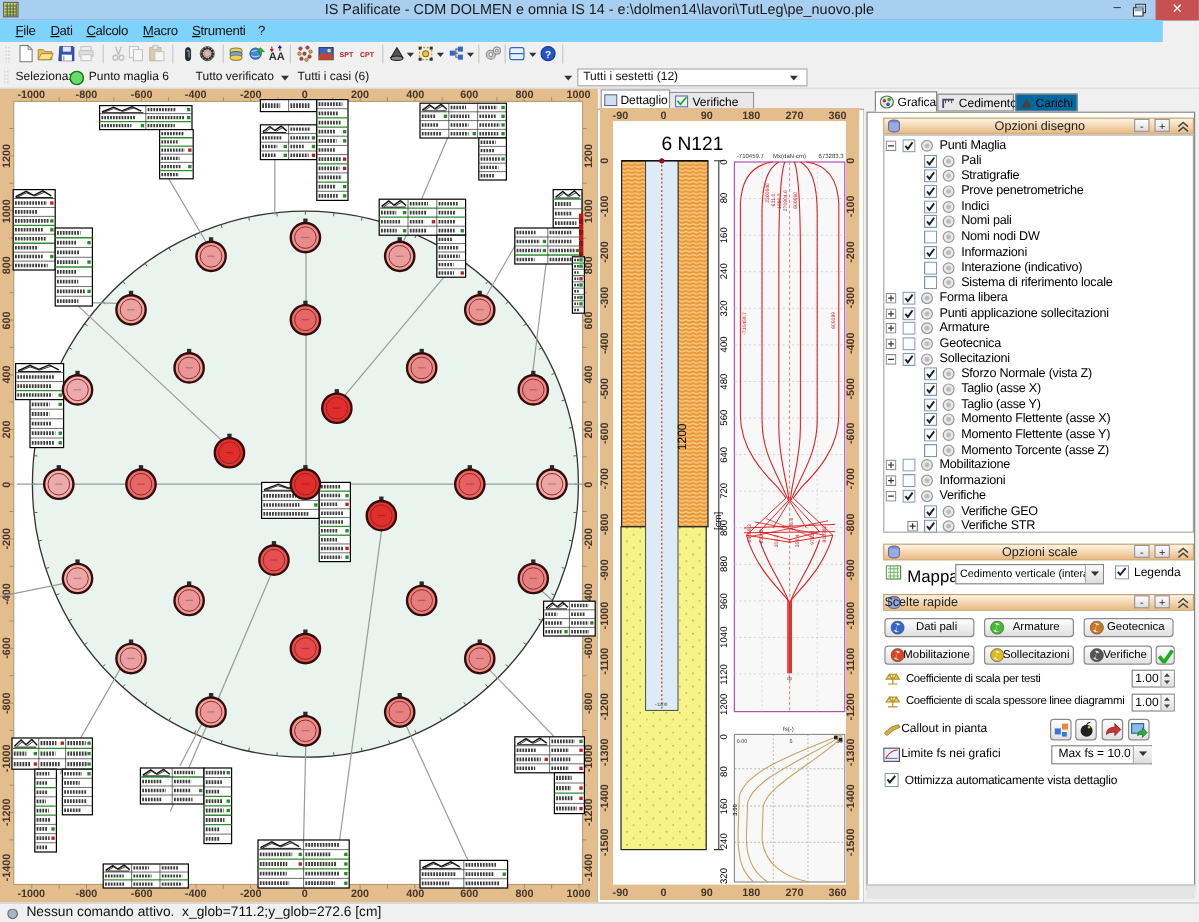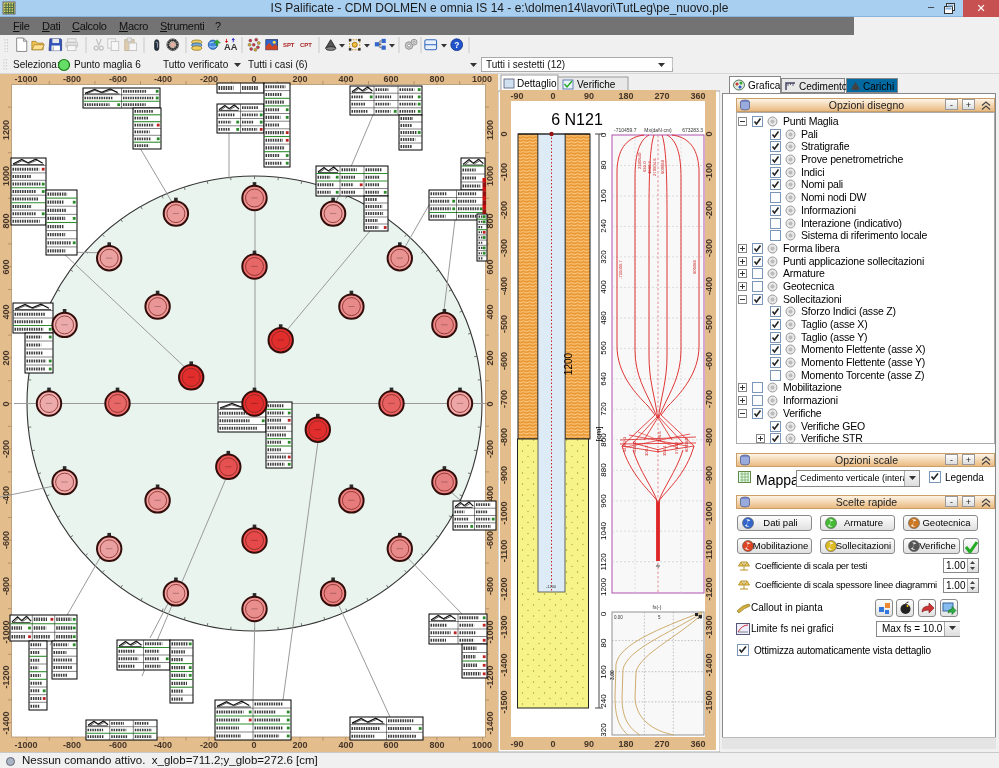--- a/index.html
+++ b/index.html
@@ -14,21 +14,21 @@
 <div class="abs" style="left:0;top:1px;width:999px;text-align:center;font-size:12px;color:#1a1a1a">IS Palificate - CDM DOLMEN e omnia IS 14 - e:\dolmen14\lavori\TutLeg\pe_nuovo.ple</div>
 <div class="abs" style="left:920px;top:0;width:22px;height:17px;text-align:center;font-size:11px;color:#222">–</div>
 <svg class="abs" style="left:944px;top:3px" width="12" height="11">
       <rect x="2.5" y="0.5" width="8" height="7" fill="#fff" stroke="#333"></rect>
       <rect x="0.5" y="3.5" width="8" height="7" fill="#fff" stroke="#333"></rect>
       <rect x="3.5" y="1.5" width="6" height="2" fill="#88b0d8"></rect>
       <rect x="1.5" y="4.5" width="6" height="2" fill="#88b0d8"></rect>
     </svg>
 <div class="abs" style="left:963px;top:0;width:36px;height:17px;background:#c75050;color:#fff;text-align:center;font-size:11px;line-height:16px">✕</div>
 </div>
-<div class="abs" style="left:0;top:17px;width:854px;height:18px;background:#737373;font-size:11px;letter-spacing:-0.3px;color:#111">
+<div class="abs" style="left:0;top:17px;width:969px;height:18px;background:#7dd3fc;font-size:11px;letter-spacing:-0.3px;color:#111">
 <span class="abs" style="left:13px;top:3px"><u>F</u>ile</span>
 <span class="abs" style="left:42px;top:3px"><u>D</u>ati</span>
 <span class="abs" style="left:72px;top:3px"><u>C</u>alcolo</span>
 <span class="abs" style="left:119px;top:3px"><u>M</u>acro</span>
 <span class="abs" style="left:160px;top:3px"><u>S</u>trumenti</span>
 <span class="abs" style="left:215px;top:3px">?</span>
 </div>
 <svg class="abs" style="left:0;top:35px" width="520" height="21">
     <rect x="0" y="0" width="520" height="21" fill="#f0f0f0"></rect>
     <path d="M5 4 v13 M7.5 4 v13" stroke="#ccc" stroke-dasharray="1.5 1.5"></path>
@@ -1532,21 +1532,21 @@
     </div>
     <div class="abs" style="left:0;top:231px;height:13px;width:275px;font-size:10.5px;letter-spacing:-0.2px;color:#000">
       <svg class="abs" style="left:50px;top:1px" width="11" height="11">
         <rect x="0.5" y="0.5" width="10" height="10" fill="#fdfdfd" stroke="#7a96b8"></rect>
         <path d="M2.5 5.5 l2 2.5 l4-5.5" stroke="#222" stroke-width="1.6" fill="none"></path>
       </svg>
       <svg class="abs" style="left:65px;top:1px" width="11" height="11">
         <circle cx="5.5" cy="5.5" r="4.5" fill="#e8e8e8" stroke="#999"></circle>
         <circle cx="5.5" cy="5.5" r="2" fill="#bbb"></circle>
       </svg>
-      <span class="abs" style="left:81px;top:0px">Sforzo Indici (asse Z)</span>
+      <span class="abs" style="left:81px;top:0px">Sforzo Normale (vista Z)</span>
     </div>
     <div class="abs" style="left:0;top:244px;height:13px;width:275px;font-size:10.5px;letter-spacing:-0.2px;color:#000">
       <svg class="abs" style="left:50px;top:1px" width="11" height="11">
         <rect x="0.5" y="0.5" width="10" height="10" fill="#fdfdfd" stroke="#7a96b8"></rect>
         <path d="M2.5 5.5 l2 2.5 l4-5.5" stroke="#222" stroke-width="1.6" fill="none"></path>
       </svg>
       <svg class="abs" style="left:65px;top:1px" width="11" height="11">
         <circle cx="5.5" cy="5.5" r="4.5" fill="#e8e8e8" stroke="#999"></circle>
         <circle cx="5.5" cy="5.5" r="2" fill="#bbb"></circle>
       </svg>
@@ -1695,21 +1695,21 @@
     <svg class="abs" style="left:209px;top:397px" width="12" height="12">
       <rect x="0.5" y="0.5" width="11" height="11" fill="#fff" stroke="#7a96b8"></rect>
       <path d="M2.5 5.5 l2 2.5 l4.5-5.5" stroke="#222" stroke-width="1.6" fill="none"></path>
     </svg>
     <span class="abs" style="left:225px;top:398px;font-size:10px">Legenda</span>
     <div class="abs" style="left:16px;top:421px;width:259px;height:14px;background:linear-gradient(#fdf4e6,#eaba80);border:1px solid #caa06a;font-size:10.5px;color:#222">
 <svg class="abs" style="left:2px;top:0px" width="12" height="12">
         <ellipse cx="6" cy="3" rx="4.5" ry="2" fill="#7788cc" stroke="#445588" stroke-width="0.7"></ellipse>
         <path d="M1.5 3 v6 a4.5 2 0 0 0 9 0 v-6" fill="#99aadd" stroke="#445588" stroke-width="0.7"></path>
       </svg>
-<div class="abs" style="left:0;width:259px;text-align:center;top:0px">Scelte rapide</div>
+<div class="abs" style="left:0;width:259px;top:0px">Scelte rapide</div>
 <div class="abs" style="left:208px;top:0px;width:13px;height:11px;background:linear-gradient(#fff,#ddd);border:1px solid #999;font-size:9px;text-align:center;line-height:10px">-</div>
 <div class="abs" style="left:225px;top:0px;width:13px;height:11px;background:linear-gradient(#fff,#ddd);border:1px solid #999;font-size:9px;text-align:center;line-height:10px">+</div>
 <svg class="abs" style="left:244px;top:2px" width="10" height="10">
         <path d="M1 4.5 l4-3.5 4 3.5 M1 8.5 l4-3.5 4 3.5" stroke="#444" stroke-width="1.2" fill="none"></path>
       </svg>
 </div>
     <div class="abs" style="left:17px;top:441px;width:75px;height:16px;background:linear-gradient(#fefefe,#e0e0e0);border:1px solid #8a8a8a;border-radius:3px;font-size:9.5px;color:#000">
 <svg class="abs" style="left:4px;top:1px" width="12" height="12">
         <circle cx="6" cy="6" r="5.5" fill="#3366cc" stroke="#555" stroke-width="0.6"></circle>
         <path d="M3.7 2.8 q2.8 -1.4 4.6 0.9 q-3.7 0 -2.8 2.8 q-1.9 2.8 1.9 2.8 q-2.8 1.4 -4.6 -0.9 q2.8 -0.5 2.3 -2.8 q1.4 -2.8 -1.4 -2.8z" fill="#fff" opacity="0.85"></path>

